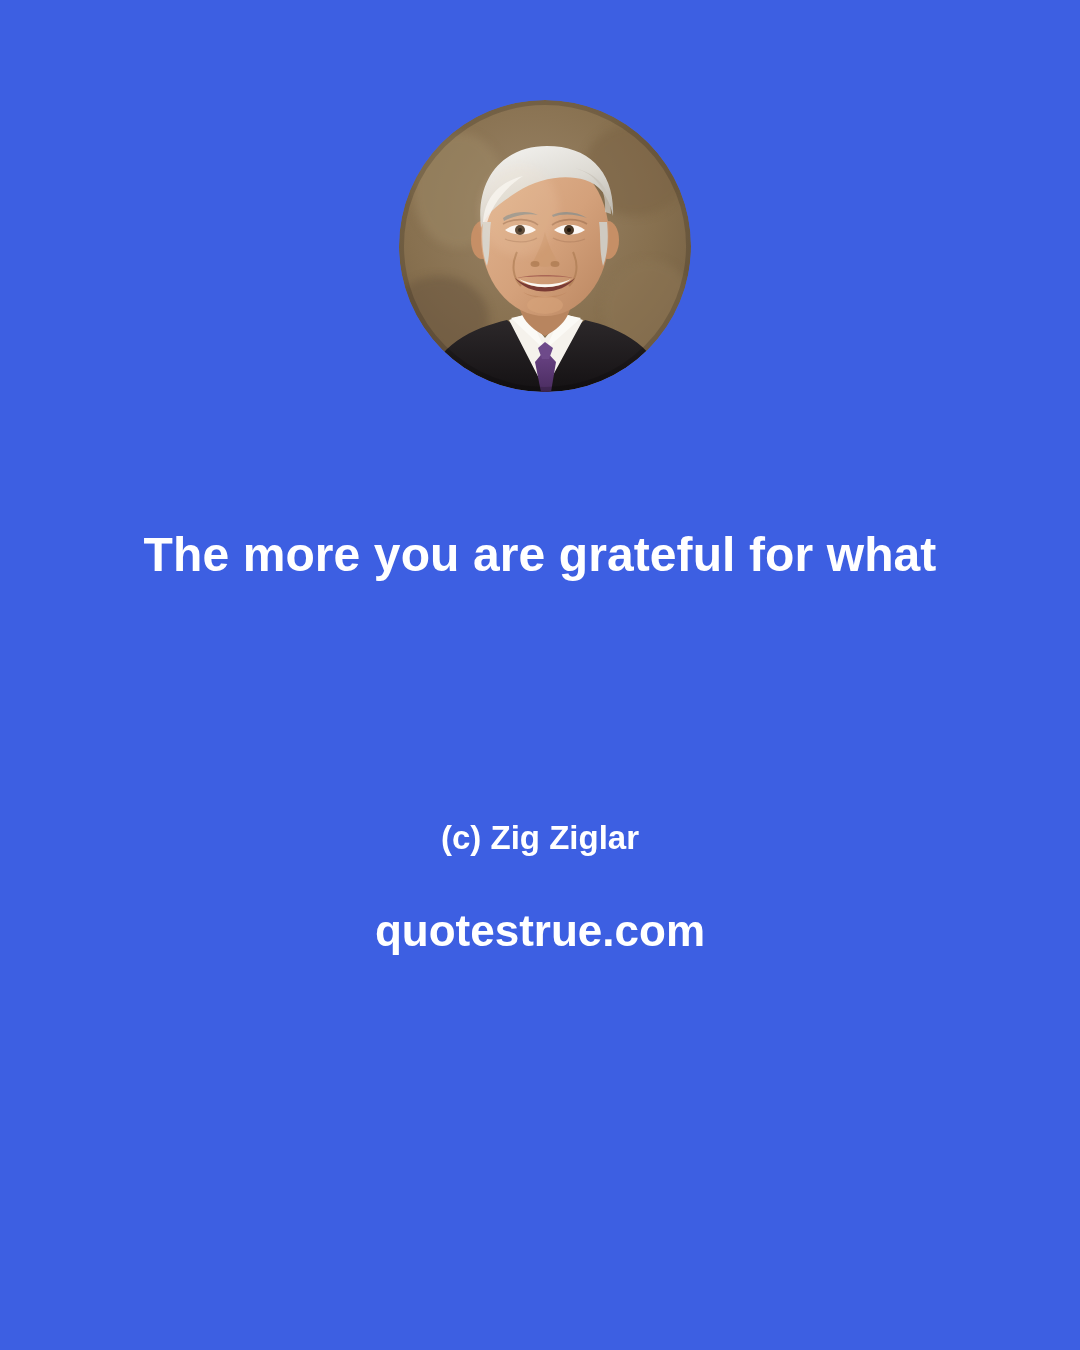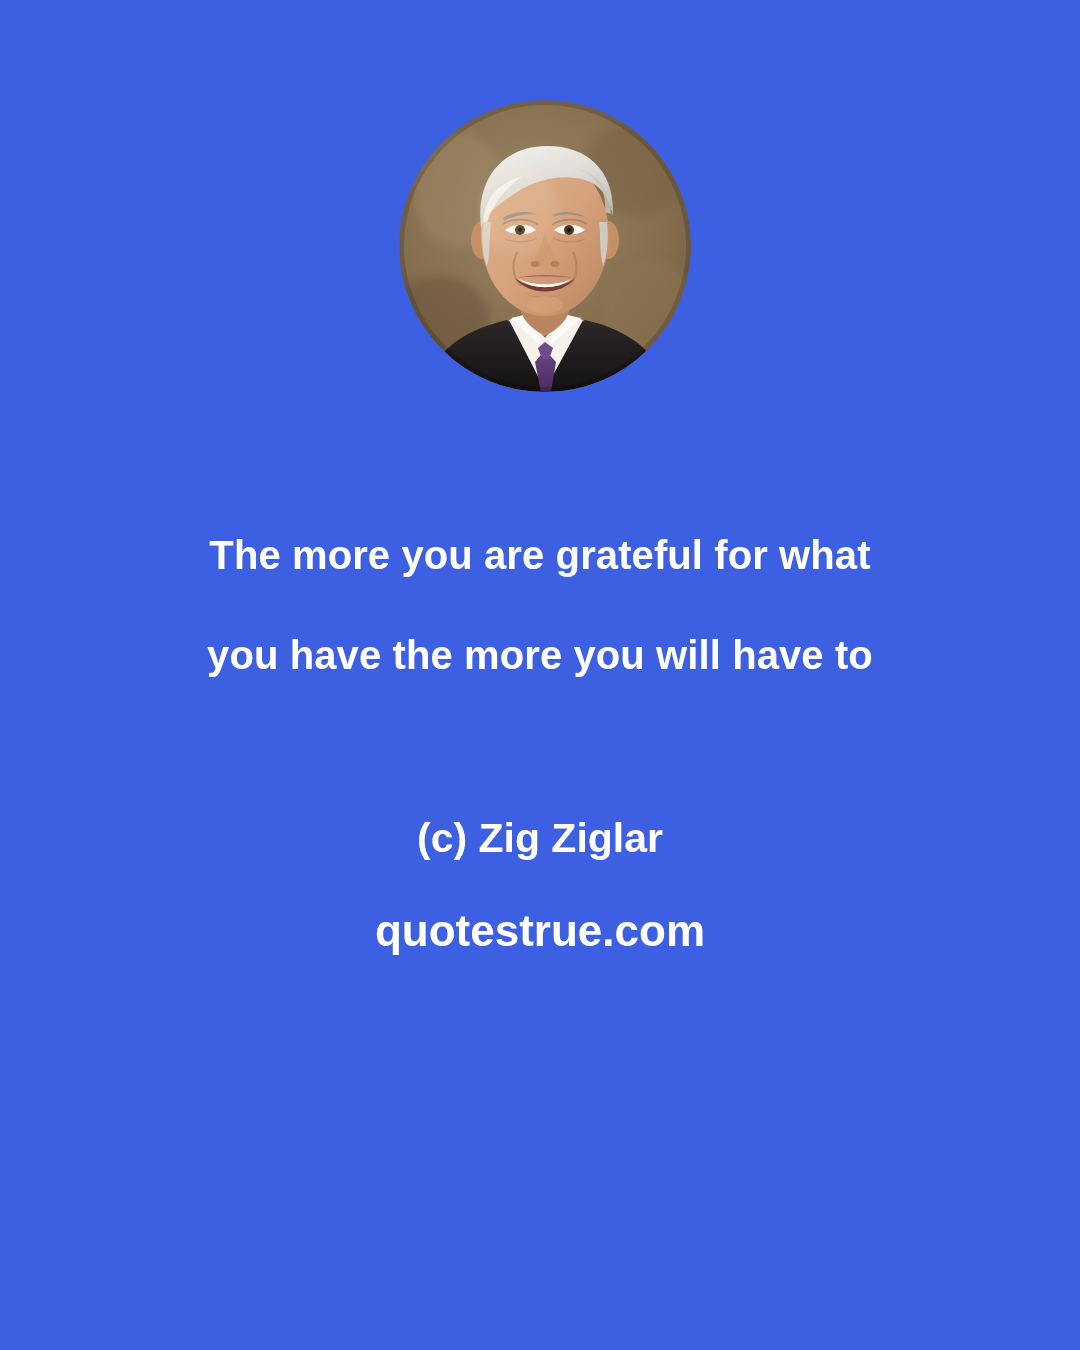--- a/index.html
+++ b/index.html
@@ -42,36 +42,36 @@
     position: absolute;
     left: 0;
     top: 505px;
     width: 1080px;
     text-align: center;
   }
   .quote-line {
     display: block;
     color: #FFFFFF;
     font-family: "Liberation Sans", sans-serif;
-    font-size: 40px;
+    font-size: 48px;
     font-weight: 600;
     line-height: 100px;
     letter-spacing: 0.1px;
     white-space: nowrap;
   }
 
   .attribution {
     position: absolute;
     left: 0;
     top: 812px;
     width: 1080px;
     text-align: center;
     color: #FFFFFF;
     font-family: "Liberation Sans", sans-serif;
-    font-size: 41px;
+    font-size: 33px;
     font-weight: 600;
     line-height: 52px;
     white-space: nowrap;
   }
 
   .site {
     position: absolute;
     left: 0;
     top: 903px;
     width: 1080px;
@@ -193,20 +193,19 @@
         <ellipse cx="146" cy="205" rx="18" ry="9" fill="#D9A67C" opacity="0.5"></ellipse>
 
         <ellipse cx="120" cy="110" rx="40" ry="46" fill="#FFE2C6" opacity="0.12" filter="url(#softer)"></ellipse>
         <circle cx="146" cy="146" r="146" fill="none" stroke="#000000" stroke-opacity="0.16" stroke-width="10"></circle>
       </g>
     </svg>
   </div>
 
   <div class="quote-block">
     <span class="quote-line">The more you are grateful for what</span>
-    <span class="quote-line">you have the more you will have to</span>
   </div>
 
   <div class="attribution">(c) Zig Ziglar</div>
 
   <div class="site">quotestrue.com</div>
 
 </div>
 
 </body></html>

